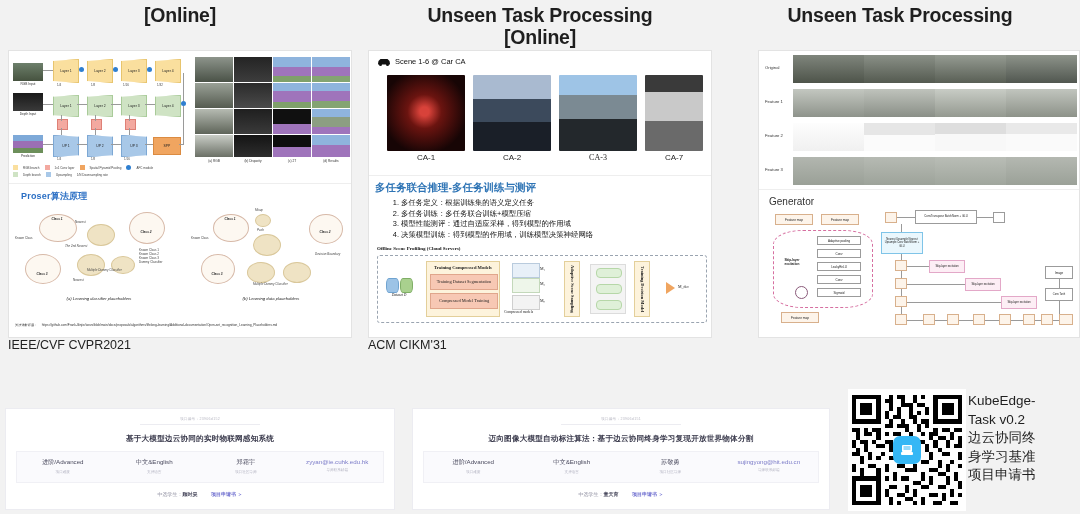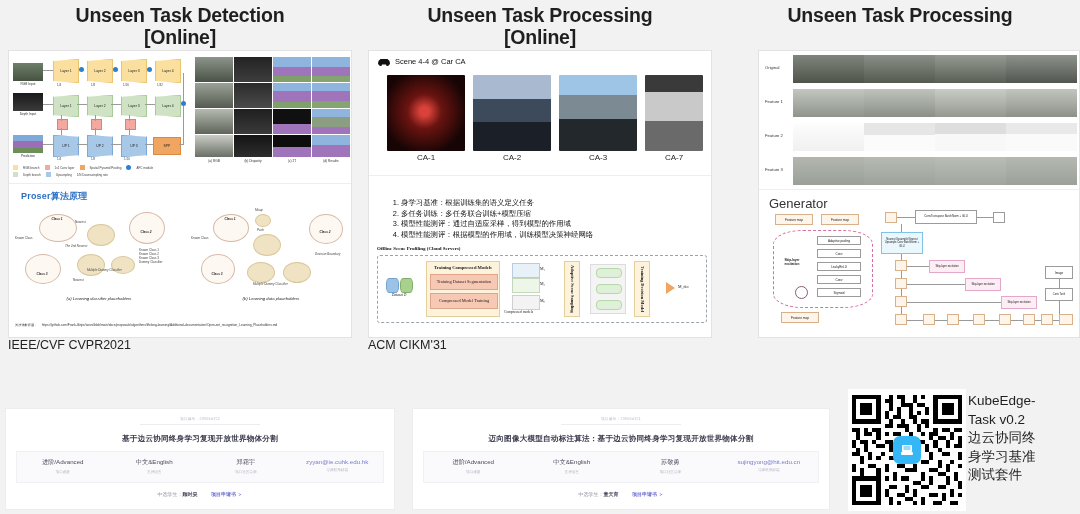--- a/index.html
+++ b/index.html
@@ -60,21 +60,21 @@
   .ca-img{position:absolute;top:0;border-radius:1px;}
   .ca-lab{position:absolute;font-size:8px;color:#222;text-align:center;}
   .p2-h{font-size:10.5px;font-weight:bold;color:#2e74b5;}
   .p2-li{font-size:7.4px;color:#111;line-height:10.5px;}
   .p2-sub{font-size:5px;font-weight:bold;color:#111;font-family:"Liberation Serif",serif;}
   .flowbox{position:absolute;box-sizing:border-box;display:flex;align-items:center;justify-content:center;text-align:center;font-family:"Liberation Serif",serif;}
   .fb-y{background:#fdf3dc;border:0.6px solid #e3cf9a;}
   .fb-p{background:#f7c8b4;border:0.6px solid #e0a68c;}
   
   .rowlab{position:absolute;font-size:4.2px;color:#333;}
-  .gen-title{font-size:13px;color:#333;}
+  .gen-title{font-size:10px;color:#333;}
   .gbox{position:absolute;box-sizing:border-box;border:0.5px solid #d8b08c;background:#fdf4ea;}
   .gbox-w{border:0.5px solid #9b9b9b;background:#fff;}
   .gbox-pk{border:0.5px solid #e3a8c8;background:#fdeef5;}
   .gbox-bl{border:0.5px solid #7fc4e8;background:#eaf7fd;}
   
   .bottom{position:absolute;left:0;top:352px;width:1080px;height:162px;}
   .bottom-head{
     position:absolute;left:0;top:20px;width:840px;
     text-align:center;font-weight:bold;font-size:19px;color:#1f1f1f;
     letter-spacing:-0.2px;
@@ -108,21 +108,20 @@
     display:flex;align-items:center;justify-content:center;
   }
 </style>
 </head>
 <body>
 
 <div class="top-row">
 
   <div class="col col1">
     <div class="col-head-wrap">
-      <div class="col-heading">Unseen Task Detection</div>
       <div class="col-heading">[Online]</div>
     </div>
 
     <div class="panel">
 
       <div class="fig" style="left:0;top:2px;width:344px;height:128px;background:#fff;">
 
         <div class="p1-arch">
 
           <div class="imgcell" style="left:4px;top:10px;width:30px;height:18px;background:linear-gradient(180deg,#6d7f6b,#46523f);"></div>
@@ -295,41 +294,42 @@
 
     <div class="panel">
 
       <div style="position:absolute;left:0;top:0;width:344px;height:124px;background:#fff;">
         <div style="position:absolute;left:8px;top:6px;display:flex;align-items:center;gap:4px;">
           <svg width="14" height="9" viewBox="0 0 28 18">
             <path d="M2 13 L3 8 L7 4 L21 4 L25 8 L26 13 L26 15 L2 15 Z" fill="#111"></path>
             <circle cx="7" cy="15" r="3" fill="#111"></circle>
               <circle cx="21" cy="15" r="3" fill="#111"></circle>
           </svg>
-          <span class="scene-title">Scene 4-4 @ Car CA</span>
+          <span class="scene-title">Scene 1-6 @ Car CA</span>
         </div>
 
         <div style="position:absolute;left:18px;top:24px;width:316px;height:78px;">
           <div class="ca-img" style="left:0px;width:78px;height:76px;background:radial-gradient(circle at 48% 48%,#d8423a 0 8%,#6b1410 30%,#170505 75%);"></div>
           <div class="ca-img" style="left:86px;width:78px;height:76px;background:linear-gradient(180deg,#a9bad0 0 32%,#3c4a5c 32% 62%,#1a1f28 62% 100%);"></div>
           <div class="ca-img" style="left:172px;width:78px;height:76px;background:linear-gradient(180deg,#9ec4e6 0 26%,#7b8a93 26% 58%,#23282c 58% 100%);"></div>
           <div class="ca-img" style="left:258px;width:58px;height:76px;background:linear-gradient(180deg,#3a3a3a 0 22%,#c9c9c9 22% 60%,#6a6a6a 60% 100%);"></div>
           <div class="ca-lab" style="left:0px;top:78px;width:78px;">CA-1</div>
           <div class="ca-lab" style="left:86px;top:78px;width:78px;">CA-2</div>
-          <div class="ca-lab" style="left:172px;top:78px;width:78px;">CA-3</div>
+          <div class="ca-lab" style="left:172px;top:78px;width:78px;font-family:Liberation Serif, serif;">CA-3</div>
           <div class="ca-lab" style="left:258px;top:78px;width:58px;">CA-7</div>
         </div>
       </div>
 
       <div style="position:absolute;left:0;top:124px;width:344px;height:160px;background:#fff;border-top:1px solid #eee;">
+        <div class="p2-h" style="position:absolute;left:6px;top:5px;">多任务联合推理-多任务训练与测评</div>
         <ol style="position:absolute;left:18px;top:22px;margin:0;padding-left:14px;width:318px;">
-          <li class="p2-li">身学习基准：根据训练集的语义定义任务</li>
+          <li class="p2-li">多任务定义：根据训练集的语义定义任务</li>
           <li class="p2-li">多任务训练：多任务联合训练+模型压缩</li>
           <li class="p2-li">模型性能测评：通过自适应采样，得到模型的作用域</li>
-          <li class="p2-li">模型性能测评：根据模型的作用域，训练模型决策神经网络</li>
+          <li class="p2-li">决策模型训练：得到模型的作用域，训练模型决策神经网络</li>
         </ol>
 
         <div class="p2-sub" style="position:absolute;left:8px;top:70px;">Offline Scene Profiling (Cloud Servers)</div>
 
         <div style="position:absolute;left:8px;top:79px;width:328px;height:66px;border:0.8px dashed #9aa4b0;border-radius:3px;">
           <div style="position:absolute;left:8px;top:22px;display:flex;gap:1px;">
             <div style="width:11px;height:13px;background:#9cc3e6;border:0.5px solid #6fa3d0;border-radius:3px/6px;"></div>
             <div style="width:11px;height:13px;background:#a9d08e;border:0.5px solid #7fae66;border-radius:3px/6px;"></div>
           </div>
           <div style="position:absolute;left:8px;top:37px;width:26px;text-align:center;font-size:3.6px;font-style:italic;font-family:'Liberation Serif',serif;">Dataset D</div>
@@ -475,21 +475,21 @@
 
 <div class="bottom">
 
 
   <div class="web-card wc1">
     <div style="padding-top:8px;">
       <div class="wc-no">
         <span>项目编号：</span><span>23906d152</span>
       </div>
       <div class="wc-rule" style="width:120px;"></div>
-      <div class="wc-title" style="margin-top:9px;">基于边云协同终身学习复现开放世界物体分割</div>
+      <div class="wc-title" style="margin-top:9px;">基于大模型边云协同的实时物联网感知系统</div>
     </div>
     <div class="wc-strip" style="top:42px;height:32px;padding-top:6px;">
       <div class="wc-cell">
         <div class="v">进阶/Advanced</div>
         <div class="k">项目难度</div>
       </div>
       <div class="wc-cell">
         <div class="v">中文&amp;English</div>
         <div class="k">支持语言</div>
       </div>
@@ -674,14 +674,14 @@
       <rect x="4.5" y="6.5" width="7" height="1" fill="#35b7f5"></rect>
       <rect x="2" y="10" width="12" height="3" rx="1" fill="#fff"></rect>
     </svg>
   </div>
 </div>
 <div class="qr-txt">
   <div>KubeEdge-</div>
   <div>Task v0.2</div>
   <div>边云协同终</div>
   <div>身学习基准</div>
-  <div>测试套件</div>
+  <div>项目申请书</div>
 </div>
 
 </body></html>

